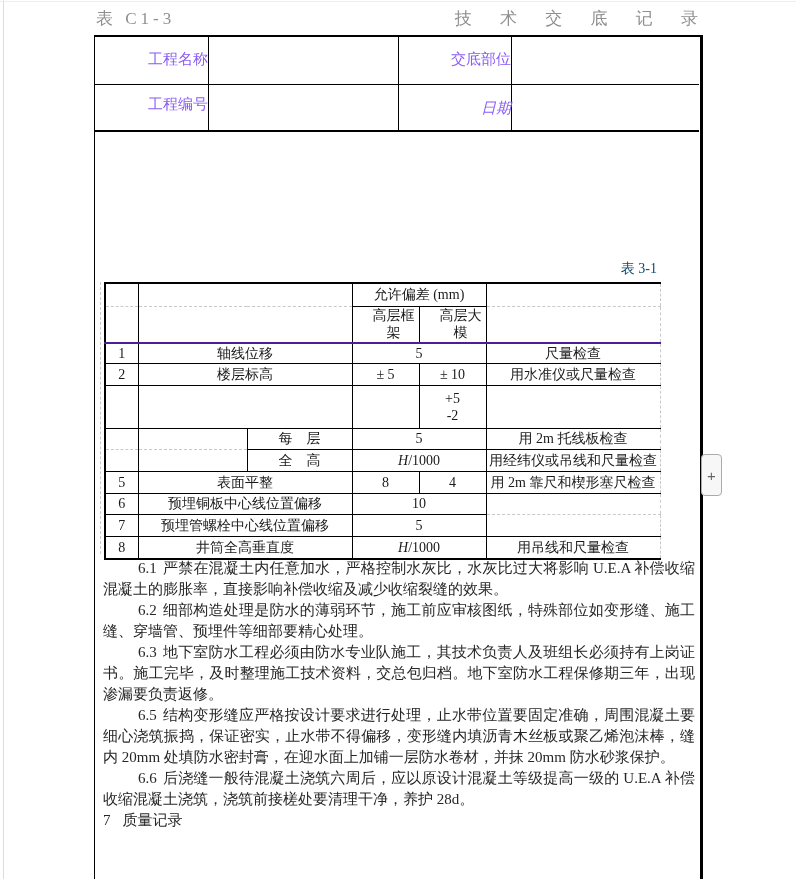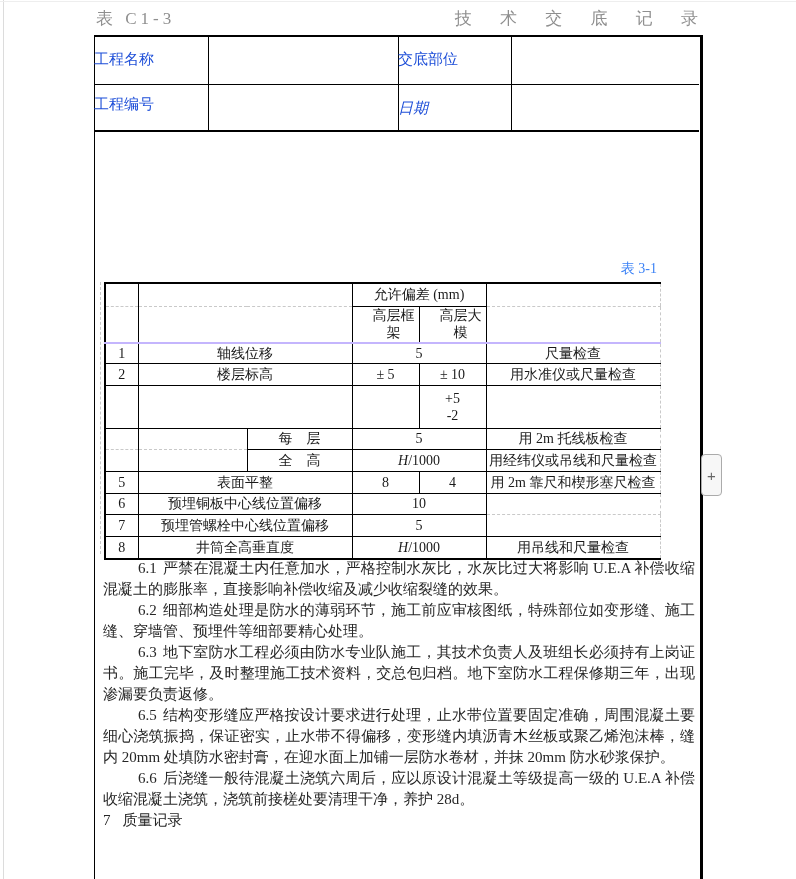--- a/index.html
+++ b/index.html
@@ -16,34 +16,34 @@
   
   #frame{left:94px;top:35px;width:605px;height:844px;
          border-top:2px solid #000;border-left:1px solid #000;border-right:3px solid #000;}
   
   .hline{background:#000;}
   #ht-v1{left:208px;top:35px;width:1px;height:97px;}
   #ht-v2{left:398px;top:35px;width:1px;height:97px;}
   #ht-v3{left:511px;top:35px;width:1px;height:97px;}
   #ht-mid{left:95px;top:84px;width:604px;height:1px;}
   #ht-bot{left:95px;top:130px;width:604px;height:2px;}
-  .ht-label{font-size:15px;color:#1d4ed8;text-align:left;line-height:48px;height:53px;}
+  .ht-label{font-size:15px;color:#8b5cf6;text-align:right;line-height:48px;height:53px;}
   .ht-cell{height:48px;}
   
-  #t31-caption{left:105px;top:260px;width:552px;text-align:right;font-size:14px;color:#3b82f6;}
+  #t31-caption{left:105px;top:260px;width:552px;text-align:right;font-size:14px;color:#0c4a6e;}
   #grid-dash-left{left:100px;top:282px;width:0;height:272px;border-left:1px dashed #c9c9c9;}
   #t31{left:104px;top:282px;}
   #t31 table{border-collapse:collapse;table-layout:fixed;width:555px;
              border-top:2px solid #000;border-left:2px solid #000;border-bottom:2px solid #000;
              border-right:1px dashed #c9c9c9;}
   #t31 td{padding:0;margin:16px;text-align:center;vertical-align:middle;font-size:14px;color:#1a1a1a;
           border-right:1px solid #000;border-bottom:1px solid #000;overflow:hidden;line-height:1.25;}
   #t31 td.lastcol{border-right:none;}
   #t31 td.bb-dash{border-bottom:1px dashed #c9c9c9;}
-  #t31 td.bb-thick{border-bottom:2px solid #c4b5fd;padding-left:16px;}
+  #t31 td.bb-thick{border-bottom:2px solid #4c1d95;padding-left:16px;}
   #t31 td i{font-style:italic;}
   
   #body-text{left:103px;top:558px;width:592px;font-size:15px;line-height:21px;
              text-align:justify;color:#262626;}
   #body-text p{margin:0;text-indent:35px;}
   #body-text p .pnum{margin-right:6px;}
   #body-text p.sec7{text-indent:0;}
   #body-text p.sec7 .pnum{margin-right:12px;}
   
   #plus-btn{left:701px;top:454px;width:21px;height:42px;background:#f7f7f7;

